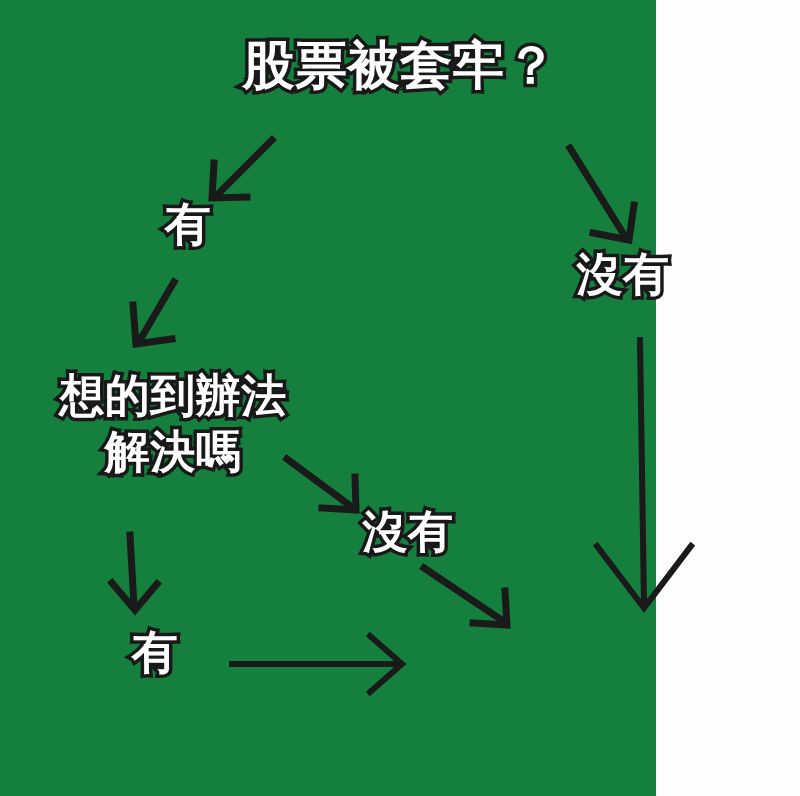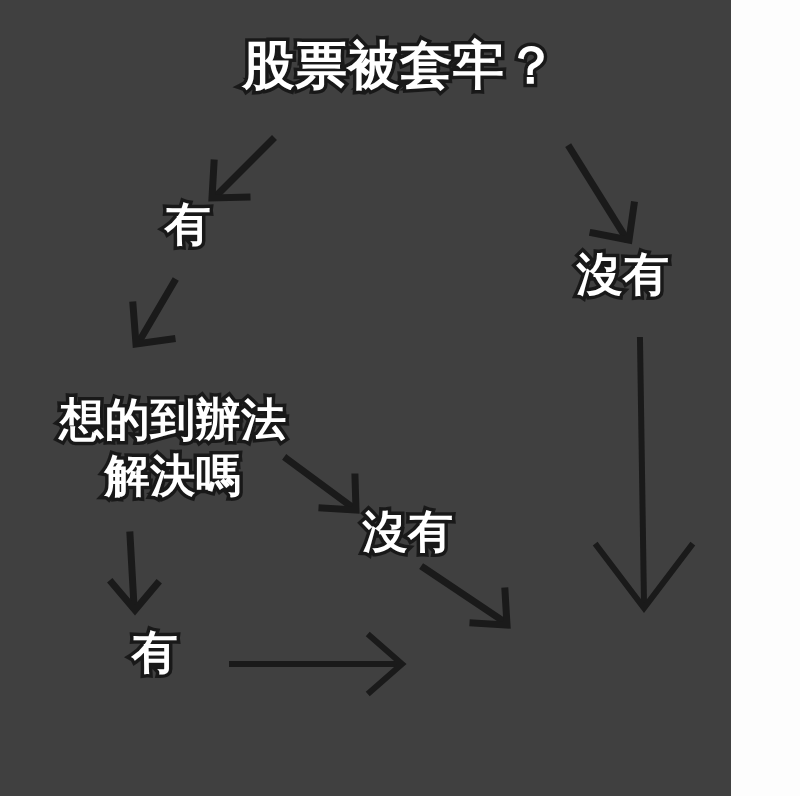--- a/index.html
+++ b/index.html
@@ -9,23 +9,23 @@
   body {
     width: 800px;
     height: 796px;
     background: #fdfdfd;
     font-family: "Liberation Sans", "DejaVu Sans", sans-serif;
     overflow: hidden;
   }
 
   #flowchart {
     position: relative;
-    width: 731px;
+    width: 656px;
     height: 796px;
-    background: #404040;
+    background: #15803d;
   }
 
   svg#arrow-layer {
     position: absolute;
     left: 0;
     top: 0;
     width: 800px;
     height: 796px;
     pointer-events: none;
   }
@@ -78,21 +78,20 @@
     width: 190px;
     font-size: 46px;
   }
 
   #node-question {
     left: 8px;
     top: 368px;
     width: 330px;
     font-size: 45px;
     line-height: 1.25;
-    margin-top: 24px;
   }
 
   #node-no-mid {
     left: 318px;
     top: 508px;
     width: 180px;
     font-size: 45px;
   }
 
   #node-yes-bottom {

